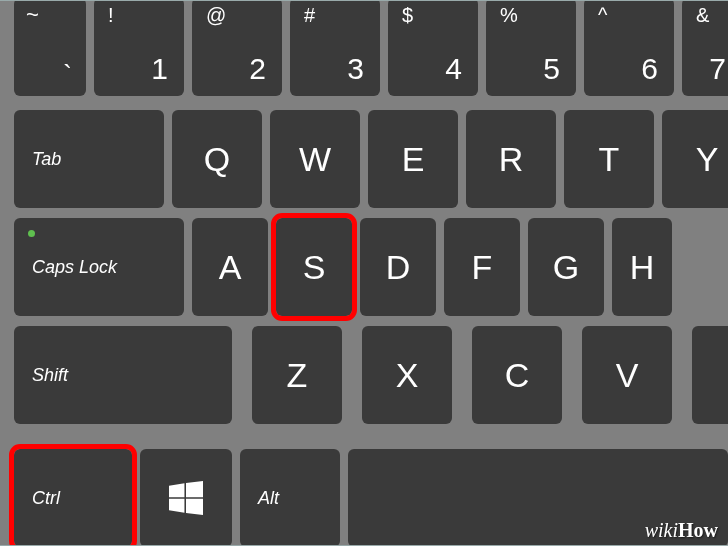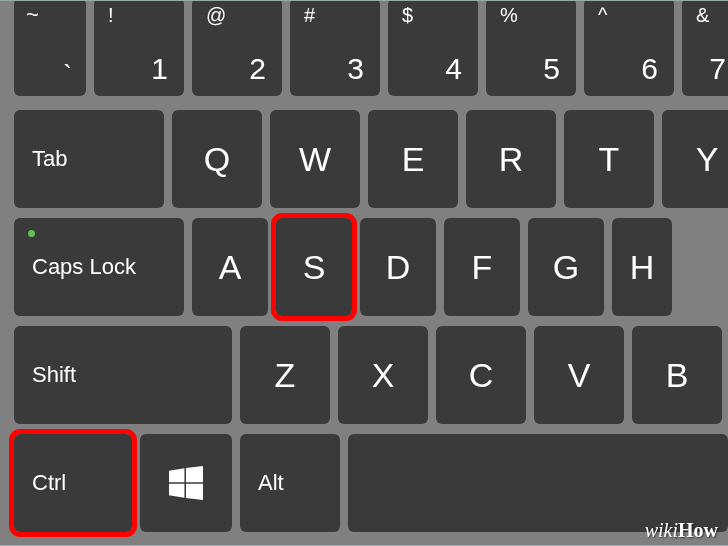--- a/index.html
+++ b/index.html
@@ -76,21 +76,22 @@
   .key.letter .main {
     top: 50%;
     left: 50%;
     transform: translate(-50%, -50%);
     font-size: 34px;
   }
   .key.label .main {
     left: 18px;
     top: 50%;
     transform: translateY(-50%);
-    font-size: 22px;
+    font-size: 18px;
+    font-style: italic;
   }
   .key.caps .dot {
     position: absolute;
     top: 12px;
     left: 14px;
     width: 7px;
     height: 7px;
     border-radius: 50%;
     background: #5fbf4f;
   }
@@ -210,42 +211,42 @@
       <span class="main">F</span>
     </div>
     <div class="key letter" style="width:76px;">
       <span class="main">G</span>
     </div>
     <div class="key letter" style="width:60px;">
       <span class="main">H</span>
     </div>
   </div>
 
-  <div class="row row3" style="left:14px; gap:8px;">
+  <div class="row row3" style="left:14px; gap:20px;">
     <div class="key label" style="width:218px;">
       <span class="main">Shift</span>
     </div>
     <div class="key letter" style="width:90px;">
       <span class="main">Z</span>
     </div>
     <div class="key letter" style="width:90px;">
       <span class="main">X</span>
     </div>
     <div class="key letter" style="width:90px;">
       <span class="main">C</span>
     </div>
     <div class="key letter" style="width:90px;">
       <span class="main">V</span>
     </div>
     <div class="key letter" style="width:90px;">
       <span class="main">B</span>
     </div>
   </div>
 
-  <div class="row row4" style="left:14px; ">
+  <div class="row row4" style="left:14px; margin-top:15px;">
     <div class="key label highlight" style="width:118px;">
       <span class="main">Ctrl</span>
     </div>
     <div class="key win" style="width:92px;">
       <svg viewBox="0 0 88 88">
         <polygon points="0,12 40,6 40,42 0,42"></polygon>
         <polygon points="44,5 88,0 88,42 44,42"></polygon>
         <polygon points="0,46 40,46 40,82 0,76"></polygon>
         <polygon points="44,46 88,46 88,88 44,83"></polygon>
       </svg>

